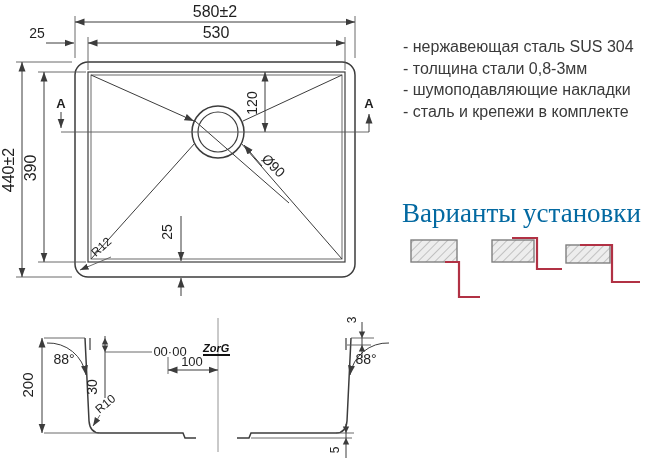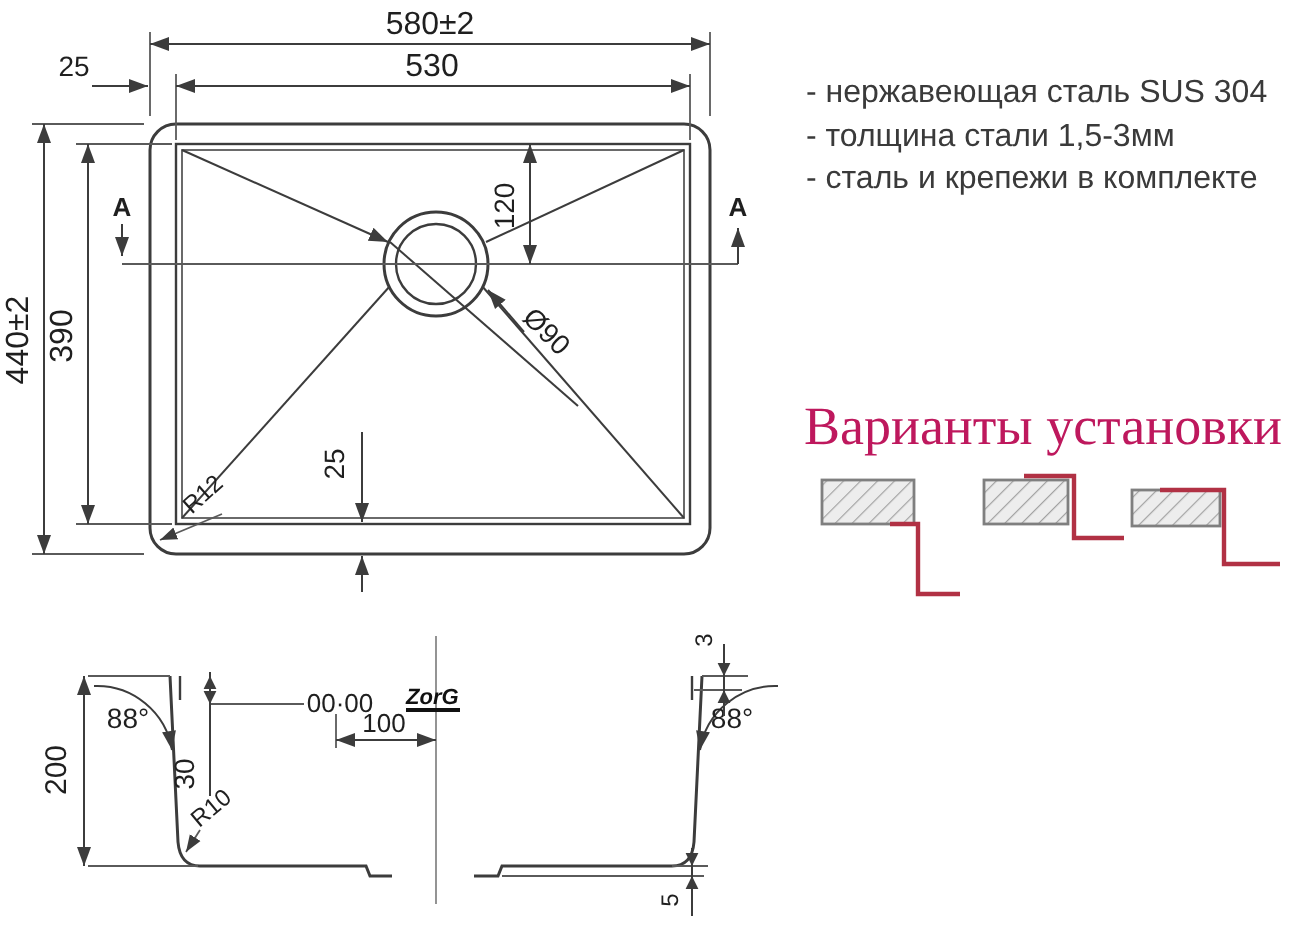--- a/index.html
+++ b/index.html
@@ -16,21 +16,21 @@
   .arrfill{fill:#3c3c3c;}
   .t16{font-size:16px;}
   .t15{font-size:15px;}
   .t14{font-size:14px;}
   .t13{font-size:13px;}
   .t12{font-size:12px;}
   .tA{font-size:13px;font-weight:bold;}
   .features{position:absolute;left:403px;top:36px;width:250px;
             font-size:16px;line-height:21.5px;color:#3a3a3a;}
   .install-title{position:absolute;left:402px;top:198px;
-                 font-family:"Liberation Serif",serif;font-size:27px;color:#be185d;}
+                 font-family:"Liberation Serif",serif;font-size:27px;color:#0369a1;}
   .logo-text{font-size:11px;font-weight:bold;font-style:italic;fill:#111;}
 </style>
 </head>
 <body>
 
 <div class="page">
 
 <svg width="653" height="470" viewBox="0 0 653 470">
   <defs>
     <marker id="arr" viewBox="0 0 10 10" refX="9.5" refY="5" markerWidth="10" markerHeight="10" orient="auto-start-reverse">
@@ -165,19 +165,20 @@
     </g>
     <g>
       <rect x="566" y="245" width="44" height="18" fill="url(#hatch)" stroke="#7f7f7f" stroke-width="1.4"></rect>
       <polyline points="580,245 612,245 612,282 640,282" class="red"></polyline>
     </g>
   </g>
 </svg>
 
 <div class="features">
   <div>- нержавеющая сталь SUS 304</div>
-  <div>- толщина стали 1,5-3мм</div>
+  <div>- толщина стали 0,8-3мм</div>
+  <div>- шумоподавляющие накладки</div>
   <div>- сталь и крепежи в комплекте</div>
 </div>
 
 <div class="install-title">Варианты установки</div>
 
 </div>
 
 </body></html>

